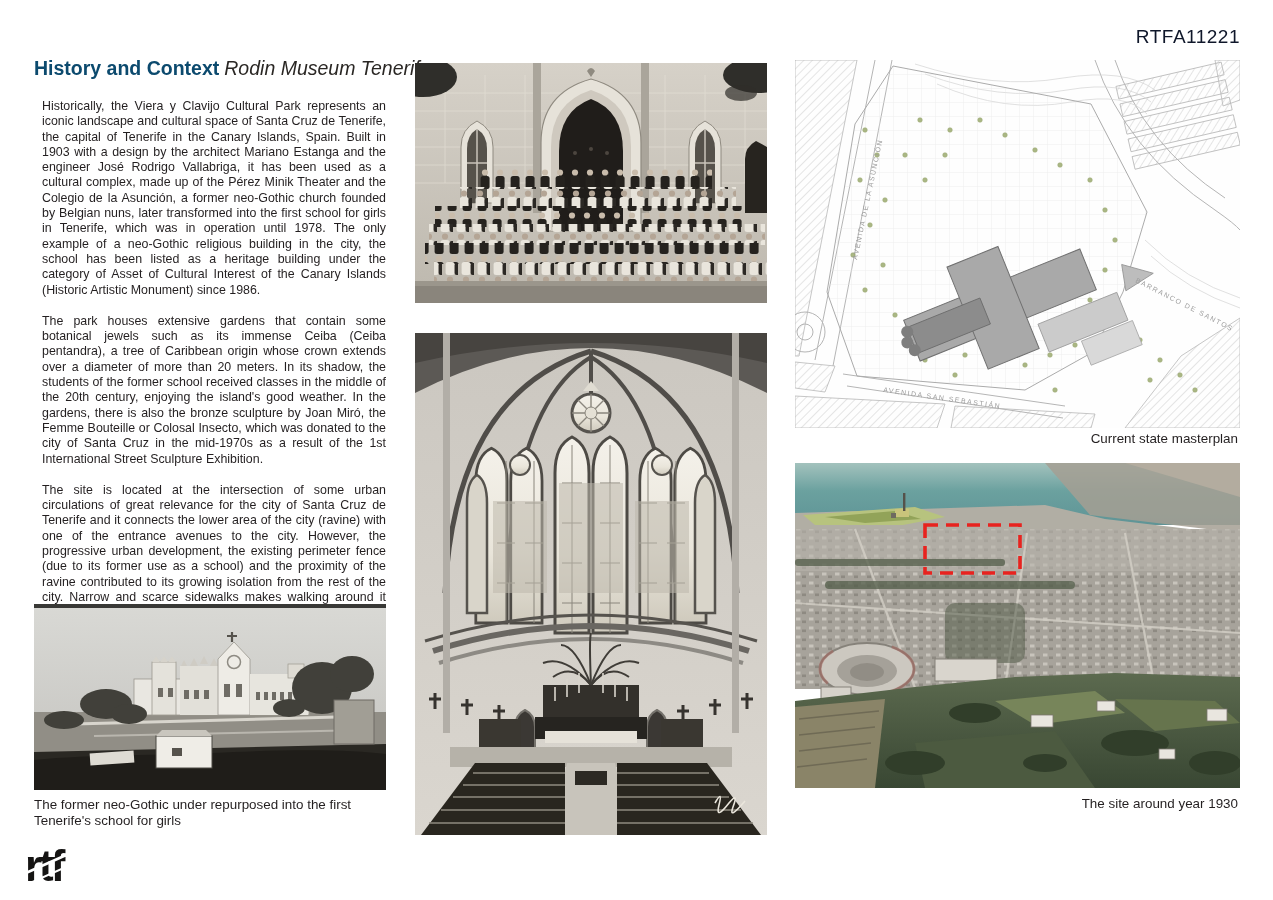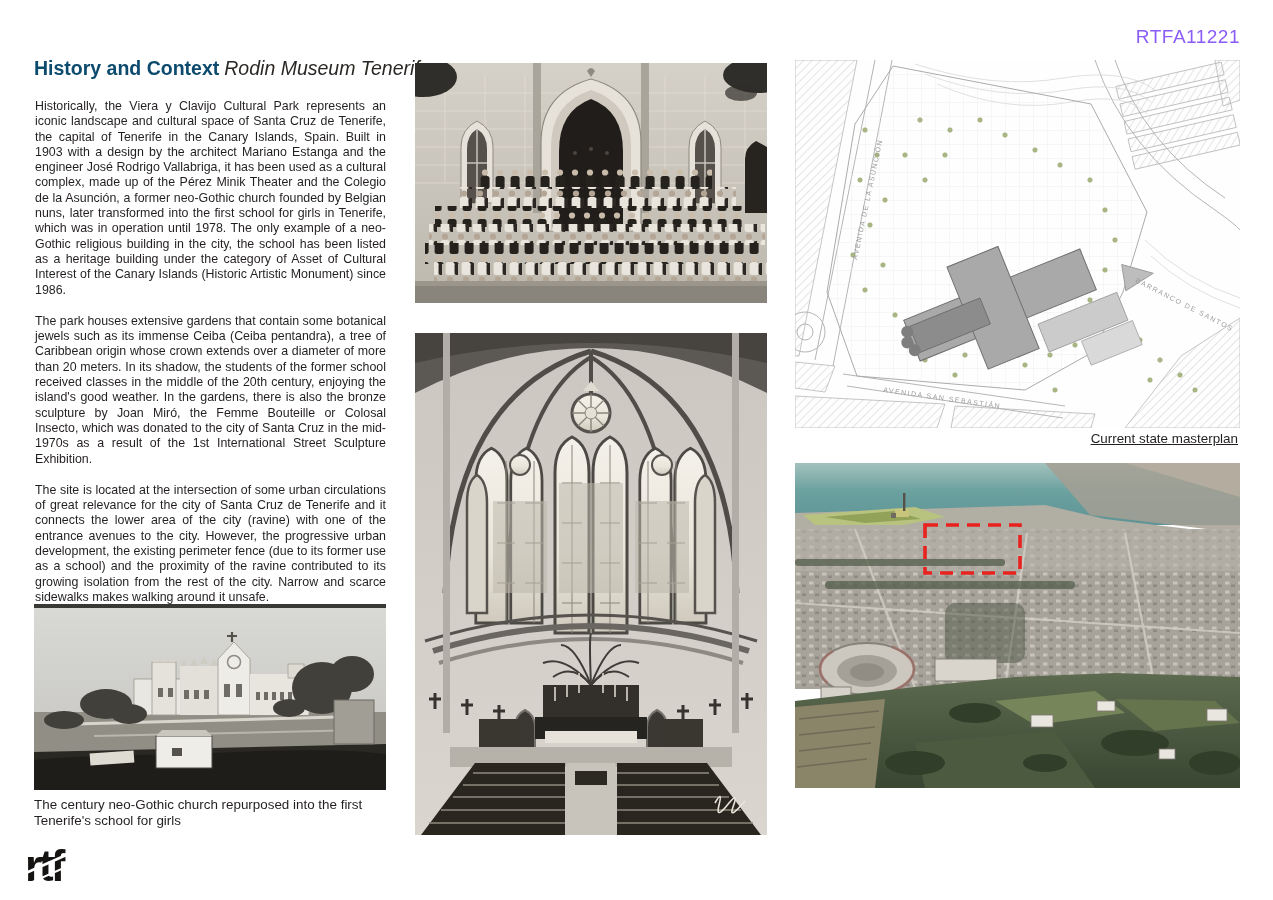--- a/index.html
+++ b/index.html
@@ -1,27 +1,27 @@
 <!DOCTYPE html>
 <html><head>
 <meta charset="utf-8">
 <style>
   html,body{margin:0;padding:0;background:#ffffff;}
   body{font-family:"Liberation Sans",sans-serif;color:#231f20;}
   #board{position:relative;width:1273px;height:900px;background:#ffffff;overflow:hidden;}
   .abs{position:absolute;}
-  #code{top:26px;right:33px;font-size:19px;color:#8b5cf6;letter-spacing:.5px;}
+  #code{top:26px;right:33px;font-size:19px;color:#0f172a;letter-spacing:.5px;}
   #title{left:34px;top:57px;width:360px;font-size:19.5px;white-space:nowrap;}
   #title .b{font-weight:700;color:#0c4a6e;}
   #title .i{font-style:italic;font-weight:400;color:#2a2724;margin-left:5px;}
   .bodycol{left:34px;top:99px;width:352px;}
-  .bodycol p{margin:0 0 16px 1px;font-size:12.4px;line-height:15.3px;text-align:justify;color:#231f20;}
+  .bodycol p{margin:0 0 16px 8px;font-size:12.4px;line-height:15.3px;text-align:justify;color:#231f20;}
   .caption{font-size:13.4px;line-height:16px;color:#231f20;}
   #cap-left{left:34px;top:797px;width:352px;text-align:left;}
-  #cap-plan{left:795px;top:431px;width:443px;text-align:right;text-decoration:underline;}
+  #cap-plan{left:795px;top:431px;width:443px;text-align:right;}
   #cap-aerial{left:795px;top:796px;width:443px;text-align:right;}
   .photo{display:block;}
   #footer{left:27px;top:845px;height:42px;display:flex;align-items:center;gap:14px;}
   #footer .award{font-size:28px;letter-spacing:1px;color:#2b2a29;}
   svg{display:block;}
 </style>
 </head>
 <body>
 
 <div id="board">
@@ -103,21 +103,21 @@
       <rect x="300" y="96" width="40" height="44" fill="#a19e95" stroke="#6e6b64" stroke-width="1"></rect>
 
       <g>
         <rect x="122" y="132" width="56" height="32" fill="#efede7" stroke="#4a4842" stroke-width="1"></rect>
         <path d="M122,132 L178,132 L172,126 L128,126 Z" fill="#c9c6be"></path>
         <rect x="138" y="144" width="10" height="8" fill="#55524c"></rect>
       </g>
       <rect x="56" y="148" width="44" height="12" fill="#dedbd3" transform="rotate(-4 78 154)"></rect>
     </svg>
   </div>
-  <div id="cap-left" class="abs caption">The century neo-Gothic church repurposed into the first Tenerife's school for girls</div>
+  <div id="cap-left" class="abs caption">The former neo-Gothic under repurposed into the first Tenerife's school for girls</div>
 
   <div class="abs" style="left:415px;top:63px;">
     <svg class="photo" width="352" height="240" viewBox="0 0 352 240">
       <defs>
         <linearGradient id="facade" x1="0" y1="0" x2="0" y2="1">
           <stop offset="0" stop-color="#d6d1c8"></stop>
             <stop offset="1" stop-color="#bdb8ae"></stop>
         </linearGradient>
         <pattern id="crowdA" width="15" height="21" patternUnits="userSpaceOnUse">
           <circle cx="7" cy="4.5" r="3.1" fill="#c9bcab"></circle>
@@ -523,20 +523,21 @@
           <rect x="236" y="252" width="22" height="12"></rect>
             <rect x="302" y="238" width="18" height="10"></rect>
           <rect x="412" y="246" width="20" height="12"></rect>
             <rect x="364" y="286" width="16" height="10"></rect>
         </g>
       </g>
 
       <rect x="130" y="62" width="95" height="48" fill="none" stroke="#e8231f" stroke-width="3.6" stroke-dasharray="13 8"></rect>
     </svg>
   </div>
+  <div id="cap-aerial" class="abs caption">The site around year 1930</div>
 
   <div id="footer" class="abs">
     <svg width="46" height="42" viewBox="0 0 46 42">
       <text x="-2" y="36" font-family="Liberation Sans,sans-serif" font-size="44" font-weight="800" letter-spacing="-3" fill="#151413">rtf</text>
       <rect x="-6" y="16" width="60" height="2.6" fill="#ffffff" transform="rotate(-24 23 18)"></rect>
       <rect x="-6" y="28" width="60" height="2.2" fill="#ffffff" transform="rotate(-24 23 29)"></rect>
     </svg>
   </div>
 
 </div>

